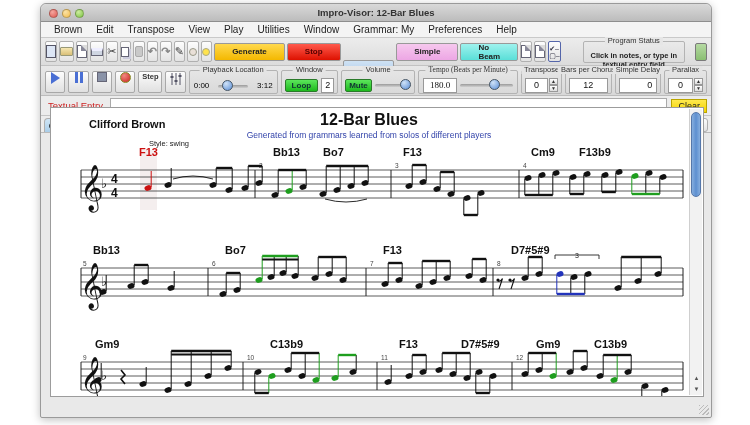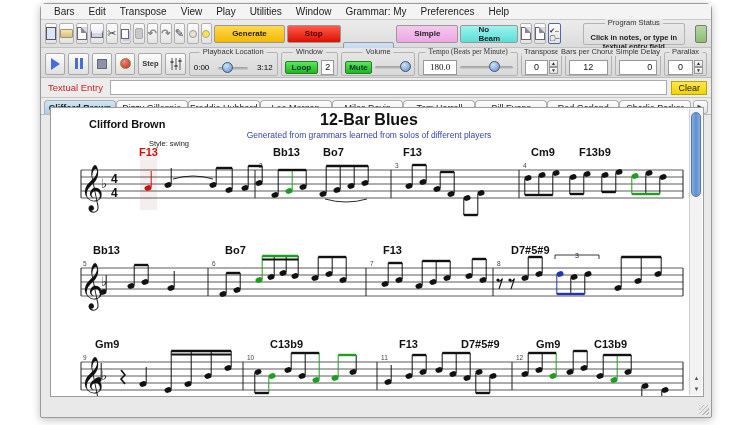--- a/index.html
+++ b/index.html
@@ -18,21 +18,21 @@
   .tgl { height:18px; border:1px solid #999; border-radius:2px; font-size:8px; font-weight:bold; padding:0 17px; display:flex; align-items:center; color:#222; }
   .mini-doc { width:10px; height:13px; background:#fff; border:1px solid #667; position:relative; }
   .mini-doc:after { content:""; position:absolute; right:-1px; top:-1px; border:3px solid; border-color:#dcdcdc #dcdcdc #889 #889; }
   .grp { position:relative; border:1px solid #b3b3b3; border-radius:2px; background:transparent; }
   .grp > .lg { position:absolute; top:-5px; left:50%; transform:translateX(-50%); background:#e4e4e4; padding:0 3px; font-size:7.5px; color:#333; white-space:nowrap; line-height:8px; }
   #prog-status { width:202px; height:22px; margin-left:20px; }
   #prog-status .ps-text { font-size:7.5px; font-weight:bold; color:#222; text-align:center; margin-top:9px; }
   #green-indicator { width:22px; height:18px; margin-left:8px; background:linear-gradient(#b5d9a2,#8abf72); border:1px solid #7a7a7a; border-radius:2px; }
   
   #playrow { position:relative; height:30px; background:linear-gradient(#e8e8e8,#d8d8d8); border-bottom:1px solid #bcbcbc; display:flex; align-items:center; padding:2px 4px 0 4px; gap:3px; }
-  .pbtn { width:22px; height:22px; background:linear-gradient(#fdfdfd,#e0e0e0); border:1px solid #a8a8a8; border-radius:2px; display:flex; align-items:center; justify-content:center; }
+  .pbtn { width:22px; height:22px; background:linear-gradient(#fdfdfd,#e0e0e0); border:1px solid #a8a8a8; border-radius:2px; display:flex; align-items:flex-start; justify-content:center; }
   .tri { width:0; height:0; border-left:9px solid #4a6fd4; border-top:6px solid transparent; border-bottom:6px solid transparent; }
   .pause-bars { display:flex; gap:2px; } .pause-bars i { width:3px; height:11px; background:#4a6fd4; }
   .stop-sq { width:10px; height:10px; background:#8a93a8; border:1px solid #667; }
   .rec-dot { width:11px; height:11px; border-radius:50%; background:radial-gradient(circle at 35% 30%, #f0897f, #cc2222); border:1px solid #882; }
   .small-label { font-size:7.5px; font-weight:bold; color:#333; }
   .slider { position:relative; height:10px; }
   .slider .track { position:absolute; left:0; right:0; top:4px; height:3px; background:linear-gradient(#9a9a9a,#cfcfcf); border-radius:2px; }
   .slider .thumb { position:absolute; top:-1px; width:11px; height:11px; border-radius:50%; background:radial-gradient(circle at 35% 30%, #cfe2f7, #5b8ed6); border:1px solid #456; }
   .valbox { background:#fff; border:1px solid #999; font-size:9px; text-align:center; color:#111; height:15px; line-height:13px; }
   .spin { display:flex; align-items:center; gap:1px; }
@@ -59,23 +59,29 @@
   
   #vscroll { position:absolute; right:1px; top:1px; bottom:1px; width:13px; background:#f2f2f2; border-left:1px solid #cfcfcf; }
   #vthumb { position:absolute; left:1px; top:3px; width:10px; height:85px; border-radius:5px; background:linear-gradient(90deg,#86aede,#5d8fd0 50%,#86aede); border:1px solid #5577aa; }
   .varrow { position:absolute; left:0; width:13px; height:11px; font-size:6px; text-align:center; color:#555; line-height:11px; }
   #grip { position:absolute; right:2px; bottom:2px; width:10px; height:10px; background:repeating-linear-gradient(135deg,#bbb 0 1px,transparent 1px 3px); }
 </style>
 </head>
 <body>
 
 <div id="window">
+  <div id="titlebar">
+    <span class="tl" style="left:8px; background:radial-gradient(circle at 35% 30%,#f5a79f,#de5850);"></span>
+    <span class="tl" style="left:21px; background:radial-gradient(circle at 35% 30%,#fbe2a6,#f3bd4c);"></span>
+    <span class="tl" style="left:34px; background:radial-gradient(circle at 35% 30%,#cdeca0,#7ec544);"></span>
+    <span id="titletext">Impro-Visor: 12-Bar Blues</span>
+  </div>
 
   <div id="menubar">
-      <span class="menu-item">Bars</span>
+      <span class="menu-item">Brown</span>
       <span class="menu-item">Edit</span>
       <span class="menu-item">Transpose</span>
       <span class="menu-item">View</span>
       <span class="menu-item">Play</span>
       <span class="menu-item">Utilities</span>
       <span class="menu-item">Window</span>
       <span class="menu-item">Grammar: My</span>
       <span class="menu-item">Preferences</span>
       <span class="menu-item">Help</span>
     </div>

